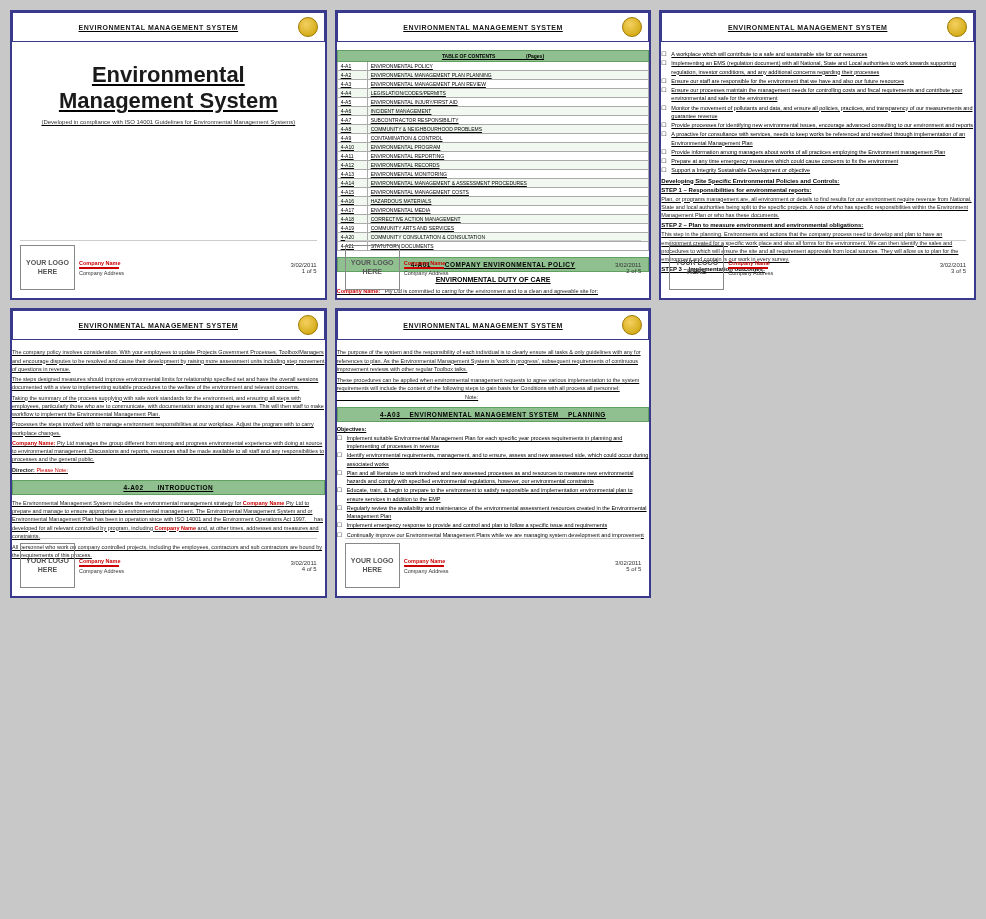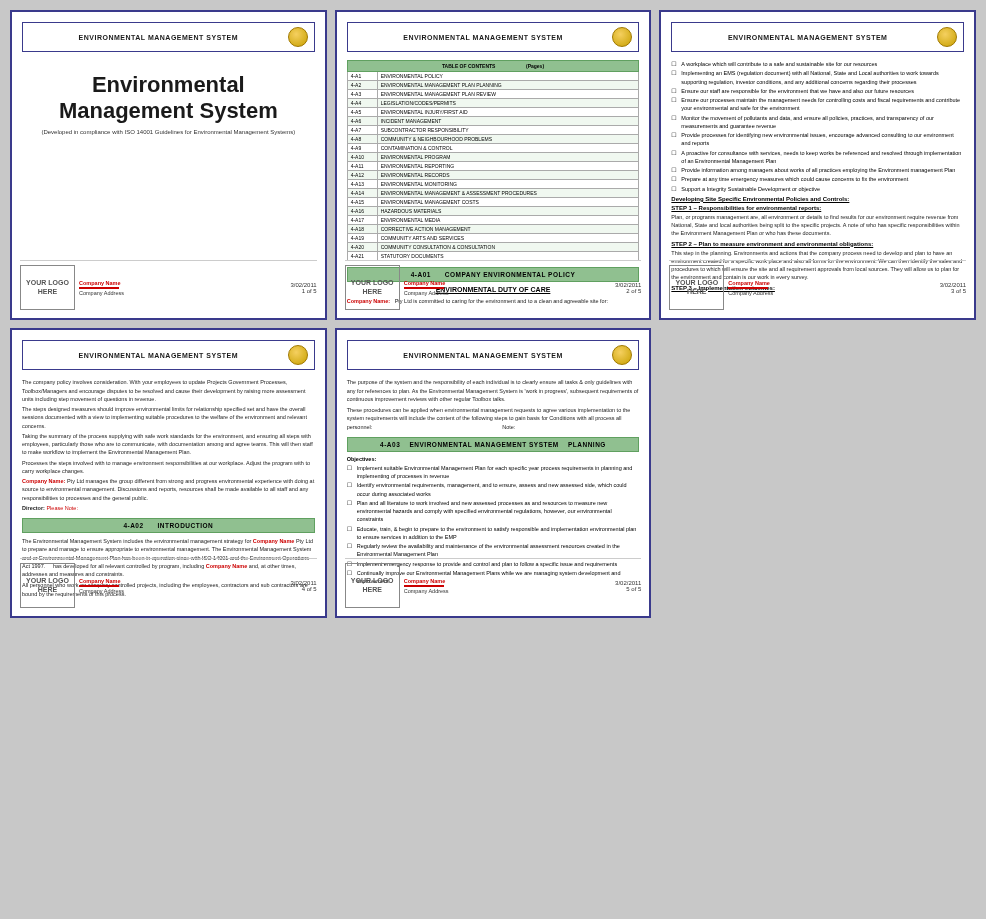--- a/index.html
+++ b/index.html
@@ -12,24 +12,24 @@
     }
     .grid {
       display: grid;
       grid-template-columns: 1fr 1fr 1fr;
       grid-template-rows: auto auto;
       gap: 8px;
     }
     .page {
       background: white;
       border: 2px solid #3a3a8c;
-      padding: 10px;
       font-size: 6px;
       position: relative;
       min-height: 290px;
+      text-decoration: underline;
     }
     .page-header {
       display: flex;
       align-items: center;
       justify-content: space-between;
       border: 1.5px solid #3a3a8c;
       padding: 4px 6px;
       margin-bottom: 8px;
     }
     .page-header-title {

